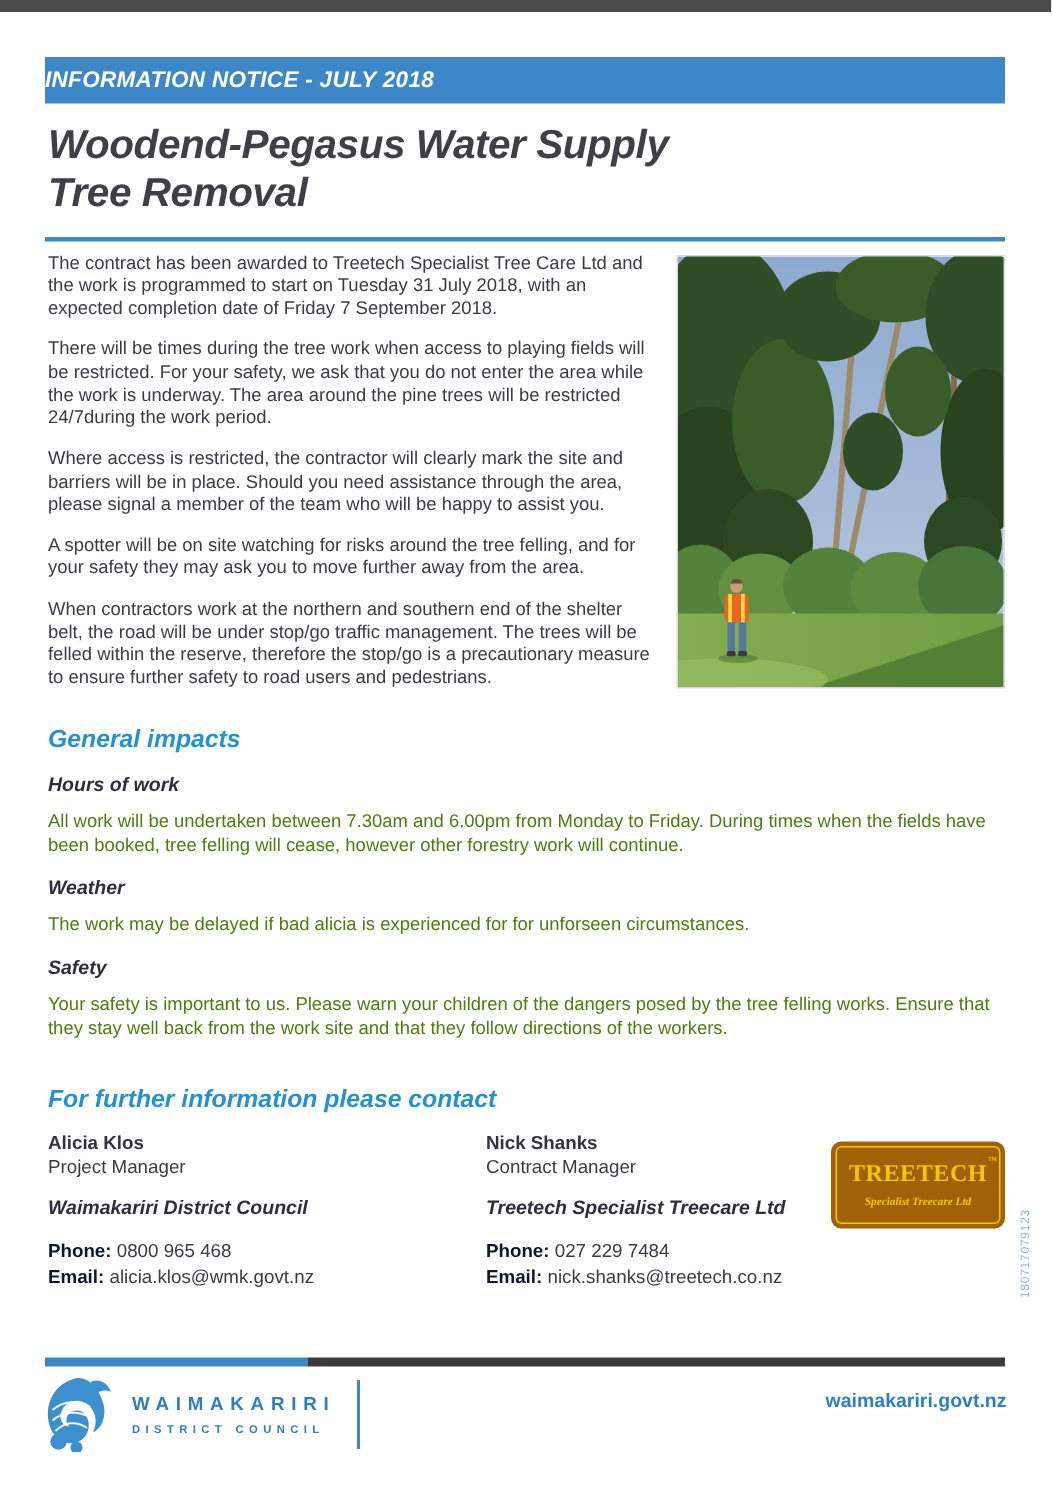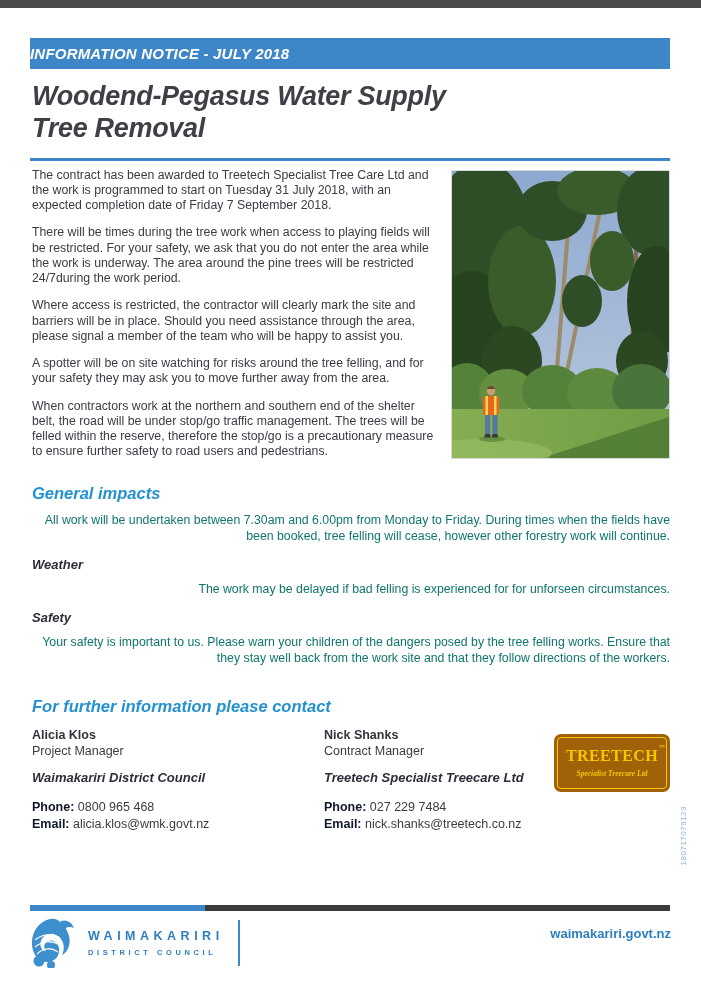--- a/index.html
+++ b/index.html
@@ -27,21 +27,21 @@
   .main-row{display:flex;margin-top:7px;gap:11px;}
   .text-col{width:412px;}
   .text-col p{margin:0 0 12px 2px;font-size:12.3px;line-height:1.24;color:#3b3b45;}
   .photo-frame{width:217px;height:287px;border:1px solid #d9d9d9;box-sizing:content-box;margin-top:2px;}
   .blue-heading{
     margin:13px 0 10px 2px;font-size:16.5px;font-weight:bold;font-style:italic;color:#2491d1;
   }
   .sub-heading{
     margin:12px 0 10px 2px;font-size:13px;font-weight:bold;font-style:italic;color:#2e2e3a;
   }
-  .impact-text{margin:0 0 2px 2px;font-size:12.3px;line-height:1.3;color:#0f766e;text-align:right;}
+  .impact-text{margin:0 0 2px 2px;font-size:12.3px;line-height:1.3;color:#4d7c0f;}
   .contact-heading{
     margin:30px 0 12px 2px;font-size:16.5px;font-weight:bold;font-style:italic;color:#2491d1;
   }
   .contact-grid{display:grid;grid-template-columns:292px 222px 1fr;margin-left:2px;}
   .c-name{font-size:12.5px;font-weight:bold;color:#33333d;}
   .c-role{font-size:12.5px;margin-top:2px;}
   .c-org{font-size:13px;font-weight:bold;font-style:italic;color:#2e2e3a;margin-top:12px;}
   .c-line{font-size:12.5px;margin-top:3px;}
   .c-phone{margin-top:15px;}
   .c-label{font-weight:bold;color:#0f172a;}
@@ -166,24 +166,25 @@
             <rect x="40.5" y="244" width="5" height="20" fill="#5577a0"></rect>
             <rect x="32.5" y="263" width="6" height="3.5" rx="1.5" fill="#3a3a3a"></rect>
             <rect x="40" y="263" width="6" height="3.5" rx="1.5" fill="#3a3a3a"></rect>
           </g>
         </svg>
       </div>
     </div>
 
     <h2 class="blue-heading">General impacts</h2>
 
+    <h3 class="sub-heading">Hours of work</h3>
     <p class="impact-text">All work will be undertaken between 7.30am and 6.00pm from Monday to Friday. During times when the fields have been booked, tree felling will cease, however other forestry work will continue.</p>
 
     <h3 class="sub-heading">Weather</h3>
-    <p class="impact-text">The work may be delayed if bad felling is experienced for for unforseen circumstances.</p>
+    <p class="impact-text">The work may be delayed if bad alicia is experienced for for unforseen circumstances.</p>
 
     <h3 class="sub-heading">Safety</h3>
     <p class="impact-text">Your safety is important to us. Please warn your children of the dangers posed by the tree felling works. Ensure that they stay well back from the work site and that they follow directions of the workers.</p>
 
     <h2 class="contact-heading">For further information please contact</h2>
 
     <div class="contact-grid">
 
       <div>
         <div class="c-name">Alicia Klos</div>

